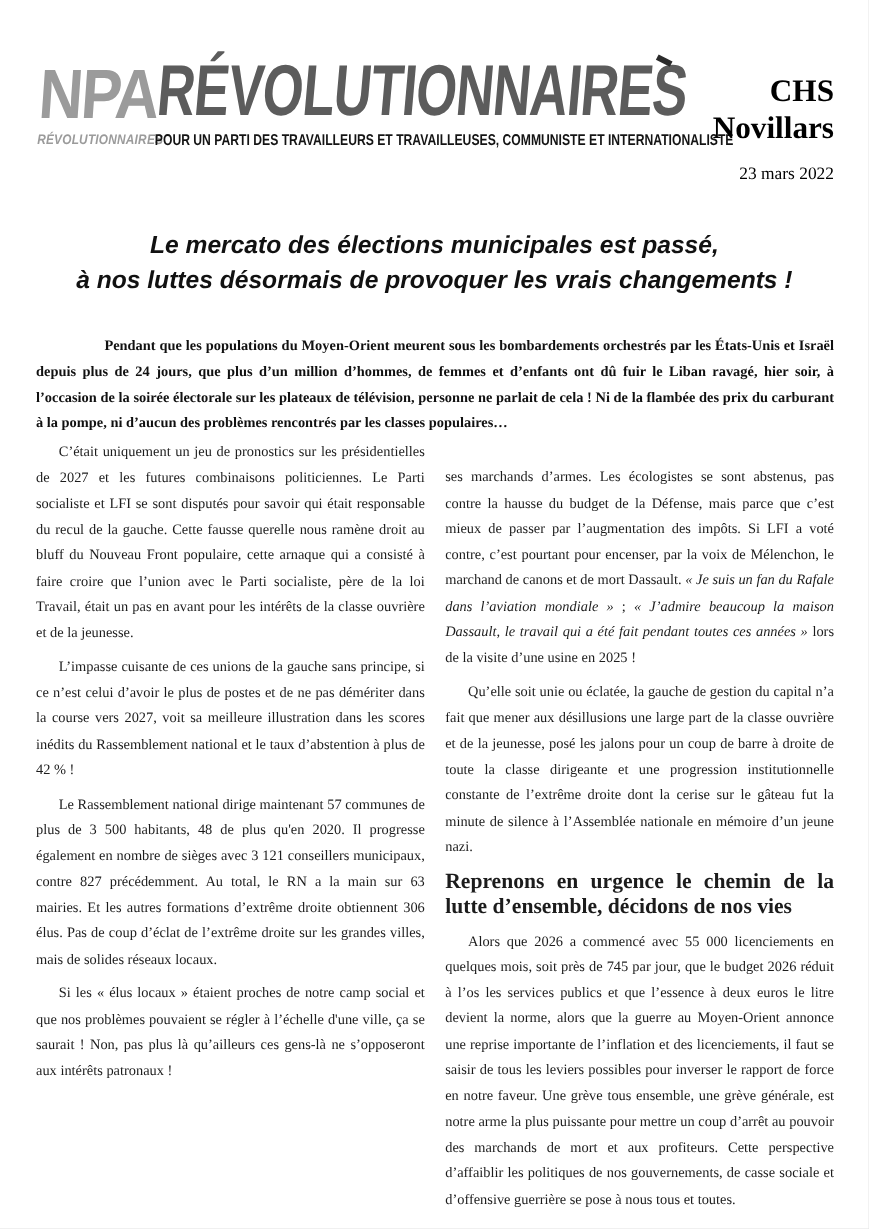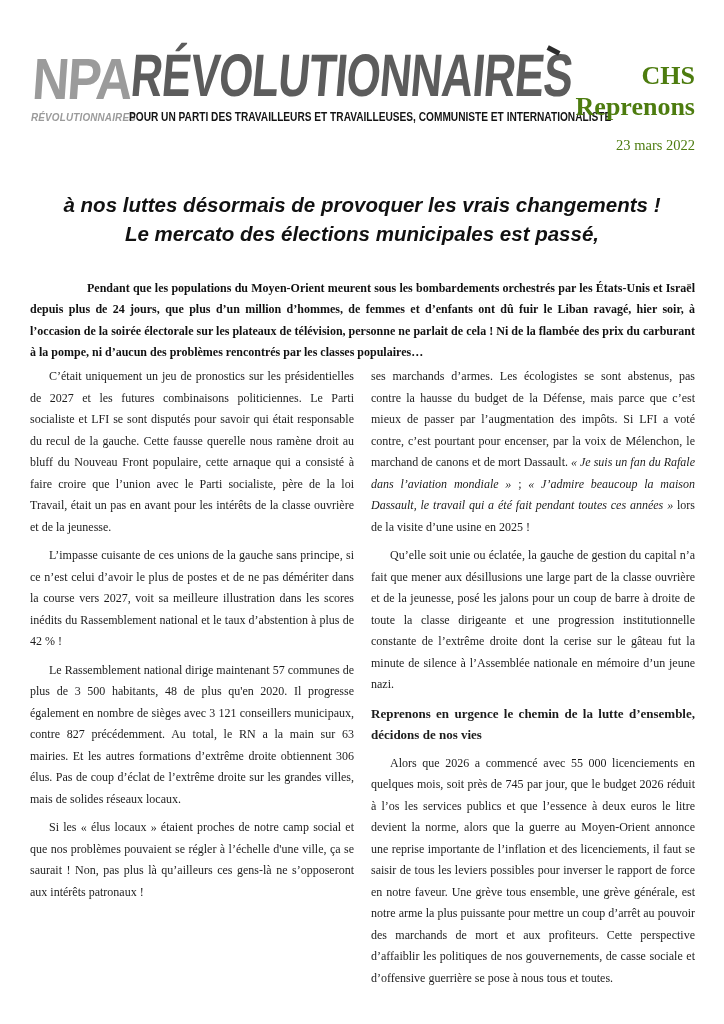--- a/index.html
+++ b/index.html
@@ -34,21 +34,21 @@
     position:absolute;left:418px;top:-2px;width:13px;height:5px;
     background:#2b2b2b;transform:rotate(27deg);
   }
   .masthead-tagline{
     margin-top:7px;font-family:"Liberation Sans",sans-serif;
     font-weight:bold;font-size:13px;color:#141414;white-space:nowrap;
     transform:scaleX(.78);transform-origin:left top;
   }
   .edition-block{
     position:absolute;right:29px;top:60px;width:170px;text-align:right;
-    font-family:"Liberation Serif",serif;color:#4d7c0f;
+    font-family:"Liberation Serif",serif;color:#000000;
   }
   .edition-line{font-weight:bold;font-size:26px;line-height:31px;}
   .edition-date{font-size:14.5px;margin-top:15px;}
 
   
   .headline{
     position:absolute;top:190px;left:20px;right:20px;text-align:center;
     font-family:"Liberation Sans",sans-serif;font-weight:bold;font-style:italic;
     font-size:20.5px;line-height:29px;color:#111;
   }
@@ -63,23 +63,23 @@
   
   .columns{
     position:absolute;top:366px;left:30px;right:29px;
     display:flex;gap:17px;align-items:flex-start;
   }
   .col{flex:1 1 0;min-width:0;}
   .col p{
     margin:0 0 7px 0;font-size:12px;line-height:21.5px;
     text-align:justify;text-indent:19px;
   }
-  .col p.no-indent{text-indent:0;}
+  .col p.no-indent{text-indent:0;margin-top:21px;}
   .col .subhead{
-    margin:3px 0 7px 0;font-size:13px;line-height:21.5px;
+    margin:3px 0 7px 0;font-size:18px;line-height:21.5px;
     font-weight:bold;text-align:justify;text-indent:0;
   }
   .it{font-style:italic;}
 </style>
 </head>
 <body>
 
 <div class="page">
 
   <div class="logo-block">
@@ -88,27 +88,27 @@
   </div>
 
   <div class="masthead-block">
     <div class="masthead-title">RÉVOLUTIONNAIRES</div>
     <div class="masthead-notch"></div>
     <div class="masthead-tagline">POUR UN PARTI DES TRAVAILLEURS ET TRAVAILLEUSES, COMMUNISTE ET INTERNATIONALISTE</div>
   </div>
 
   <div class="edition-block">
     <div class="edition-line">CHS</div>
-    <div class="edition-line">Reprenons</div>
+    <div class="edition-line">Novillars</div>
     <div class="edition-date">23 mars 2022</div>
   </div>
 
   <div class="headline">
+    <div>Le mercato des élections municipales est passé,</div>
     <div>à nos luttes désormais de provoquer les vrais changements !</div>
-    <div>Le mercato des élections municipales est passé,</div>
   </div>
 
   <p class="intro">Pendant que les populations du Moyen-Orient meurent sous les bombardements orchestrés par les États-Unis et Israël depuis plus de 24 jours, que plus d’un million d’hommes, de femmes et d’enfants ont dû fuir le Liban ravagé, hier soir, à l’occasion de la soirée électorale sur les plateaux de télévision, personne ne parlait de cela ! Ni de la flambée des prix du carburant à la pompe, ni d’aucun des problèmes rencontrés par les classes populaires…</p>
 
   <div class="columns">
 
     <div class="col">
       <p>C’était uniquement un jeu de pronostics sur les présidentielles de 2027 et les futures combinaisons politiciennes. Le Parti socialiste et LFI se sont disputés pour savoir qui était responsable du recul de la gauche. Cette fausse querelle nous ramène droit au bluff du Nouveau Front populaire, cette arnaque qui a consisté à faire croire que l’union avec le Parti socialiste, père de la loi Travail, était un pas en avant pour les intérêts de la classe ouvrière et de la jeunesse.</p>
       <p>L’impasse cuisante de ces unions de la gauche sans principe, si ce n’est celui d’avoir le plus de postes et de ne pas démériter dans la course vers 2027, voit sa meilleure illustration dans les scores inédits du Rassemblement national et le taux d’abstention à plus de 42&nbsp;% !</p>
       <p>Le Rassemblement national dirige maintenant 57 communes de plus de 3&nbsp;500 habitants, 48 de plus qu'en 2020. Il progresse également en nombre de sièges avec 3&nbsp;121 conseillers municipaux, contre 827 précédemment. Au total, le RN a la main sur 63 mairies. Et les autres formations d’extrême droite obtiennent 306 élus. Pas de coup d’éclat de l’extrême droite sur les grandes villes, mais de solides réseaux locaux.</p>

